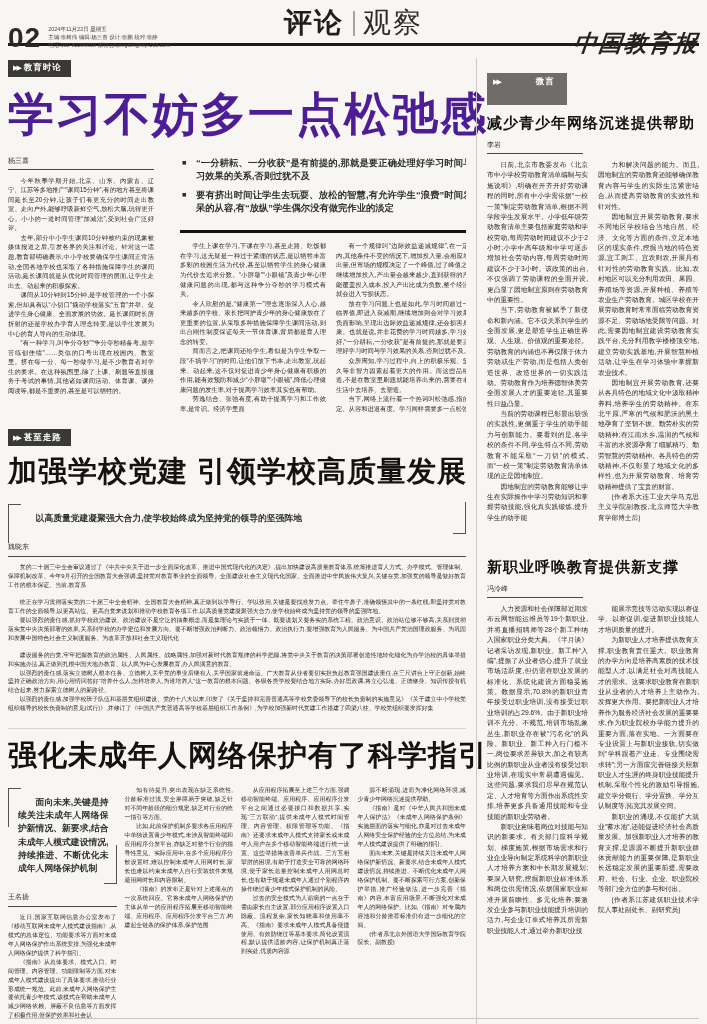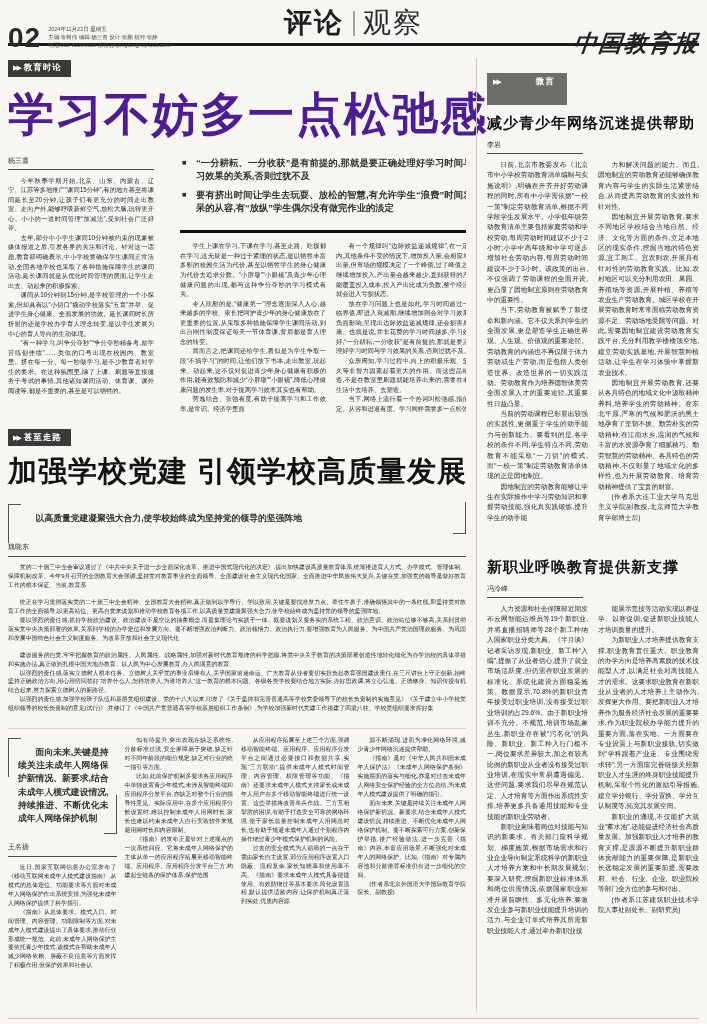--- a/index.html
+++ b/index.html
@@ -168,20 +168,21 @@
               <p>体领导优势,增强党的意识,挺起腰杆,主动担当作为,坚决扛起党建治校责任,履行好把方向、管大局、作决策、保落实的领导职责,使基层党组织成为学校教书育人的坚强战斗堡垒。</p>
               <p>以强烈的责任感,深化全面从严治党。全面从严治党是新时代党的自我革命的伟大实践,是党永葆生机活力、走好新的赶考之路的必由之路。全面从严治党,教育领域不能例外,没有特殊。作为人才培养的主阵地,各级各类学校要把严的基调、严的措施、严的氛围长期坚持下去,自觉将全面从严治党工作与全面深化改革有机融合,坚持纠错、防错、治理相统一,既严肃查处问题,又旗帜鲜明支持改革,以教育之强夯实国家富强之基。</p>
               <p>(作者系中国教育科学研究院助理研究员)</p>
             </div>
         </div>
       </section>
 
       <div class="rule-h"></div>
 
       <section>
+        <h2 class="h-a3">强化未成年人网络保护有了科学指引</h2>
         <div class="grid4 a3-grid">
           <div class="c4 body">
             <div class="quote-box">面向未来,关键是持续关注未成年人网络保护新情况、新要求,结合未成年人模式建设情况,持续推进、不断优化未成年人网络保护机制</div>
             <div class="byline">王名扬</div>
             <div>
                 <p>近日,国家互联网信息办公室发布了《移动互联网未成年人模式建设指南》,从模式的总体定位、功能要求等方面对未成年人网络保护作出系统安排,为强化未成年人网络保护提供了科学指引。</p>
                 <p>《指南》从总体要求、模式入口、时间管理、内容管理、功能限制等方面,对未成年人模式建设提出了具体要求,推动行业形成统一规范。此前,未成年人网络保护主要依托青少年模式,该模式在帮助未成年人减少网络依赖、屏蔽不良信息等方面发挥了积极作用,但保护效果和社会认</p>
               </div>
           </div>
           <div class="c4 body">

